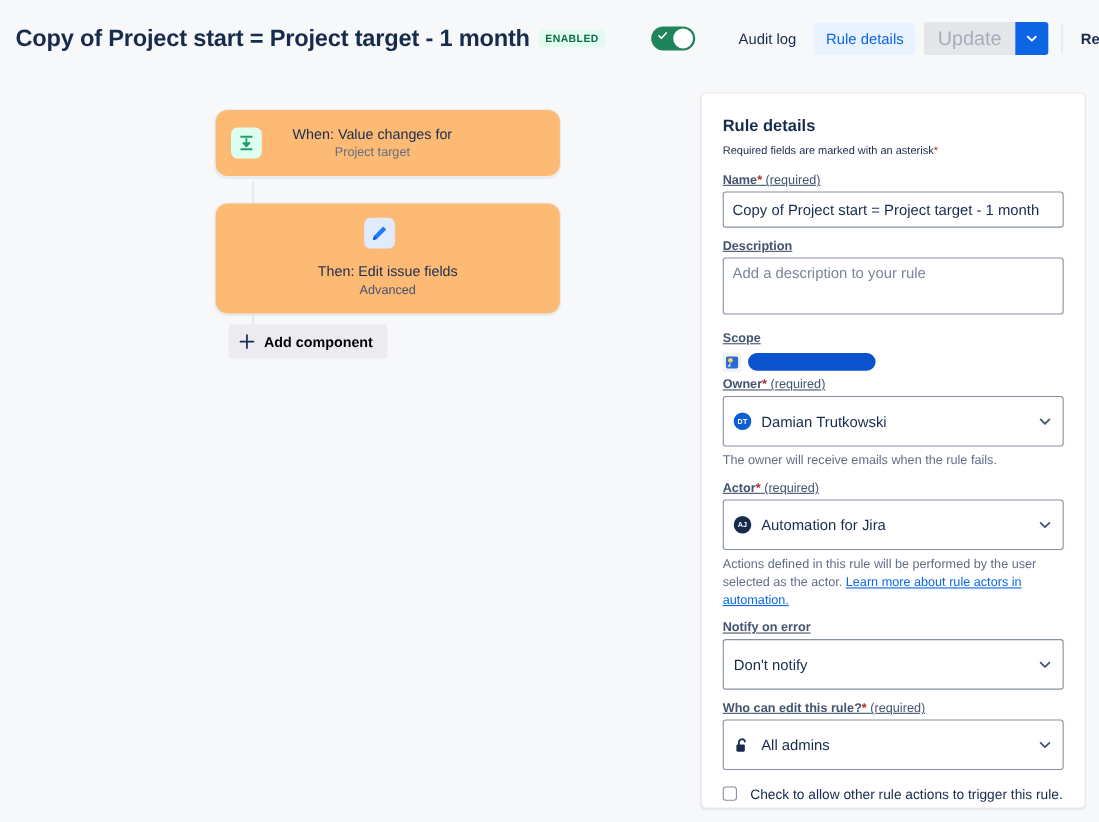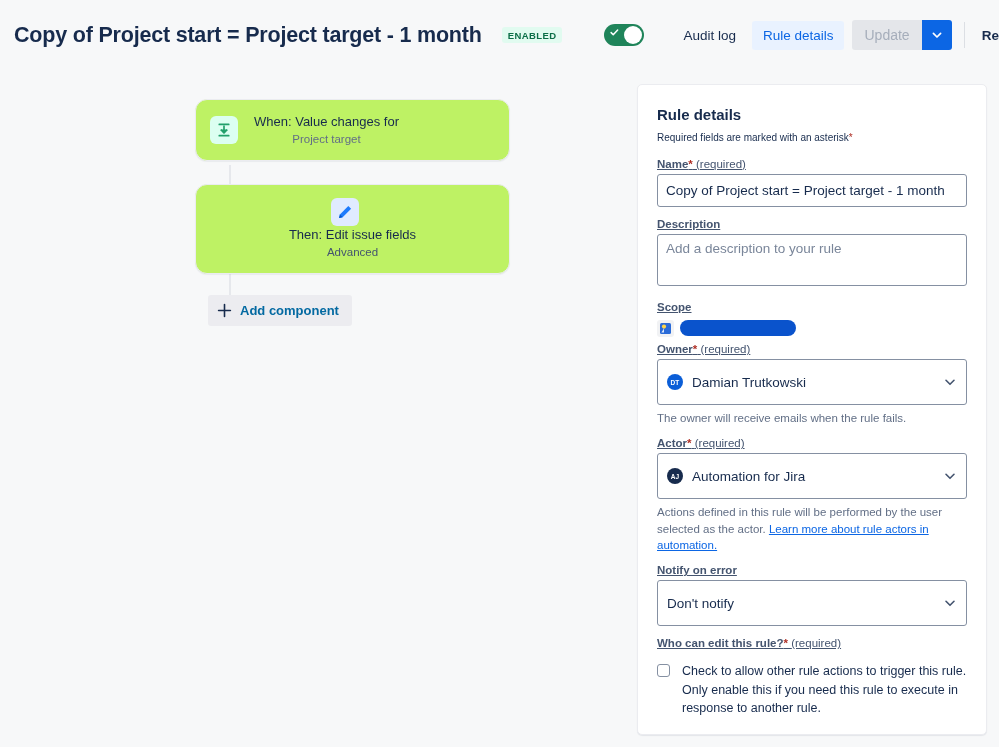--- a/index.html
+++ b/index.html
@@ -23,21 +23,21 @@
     padding: 0 14px;
   }
   .rule-title {
     font-size: 21.5px;
     font-weight: bold;
     color: #172b4d;
     letter-spacing: -0.2px;
     white-space: nowrap;
   }
   .enabled-badge {
-    margin-left: 20px;
+    margin-left: 8px;
     background: #e1fbf0;
     color: #0b6e47;
     font-size: 9.5px;
     font-weight: bold;
     letter-spacing: 0.4px;
     padding: 3px 6px 2px 6px;
     border-radius: 3px;
     white-space: nowrap;
   }
 
@@ -92,21 +92,21 @@
     font-family: inherit;
     margin-left: 6px;
     white-space: nowrap;
   }
   .split-wrap {
     display: flex;
     margin-left: 8px;
     height: 30px;
   }
   .btn-update {
-    font-size: 14px;
+    font-size: 18px;
     color: #a6aebb;
     background: #e4e6ea;
     border: none;
     padding: 0 12px;
     border-radius: 3px 0 0 3px;
     cursor: default;
     font-family: inherit;
     white-space: nowrap;
   }
   .btn-caret {
@@ -150,27 +150,28 @@
     left: 34px;
     width: 2px;
     background: #e6e8ec;
   }
   .conn1 { top: 66px; height: 45px; }
   .conn2 { top: 155px; height: 46px; }
 
   .node {
     position: relative;
     width: 315px;
-    background: #bef264;
+    background: #fdba74;
     border: 1px solid #ebecf0;
     border-radius: 12px;
     display: flex;
     align-items: center;
     padding: 13px 14px;
     box-shadow: 0 1px 1px rgba(9,30,66,0.06);
+    gap: 12px;
   }
   .node + .node { margin-top: 23px; flex-direction: column; }
   .node-icon {
     width: 28px; height: 28px;
     border-radius: 6px;
     flex: 0 0 auto;
     display: flex;
     align-items: center;
     justify-content: center;
     margin-right: 16px;
@@ -184,21 +185,21 @@
 
   .add-component {
     position: absolute;
     left: 13px; top: 196px;
     background: #ececf0;
     border: none;
     border-radius: 3px;
     padding: 8px 13px 8px 9px;
     font-size: 13px;
     font-weight: bold;
-    color: #0369a1;
+    color: #000000;
     font-family: inherit;
     display: flex;
     align-items: center;
     gap: 8px;
     cursor: pointer;
   }
 
   
   .panel {
     position: absolute;
@@ -509,20 +510,30 @@
       <svg class="select-caret" viewBox="0 0 14 14">
         <path d="M3 5.3 L7 9.3 L11 5.3" fill="none" stroke="#44546f" stroke-width="1.6" stroke-linecap="round" stroke-linejoin="round"></path>
       </svg>
     </div>
   </div>
 
   <div>
     <label class="fld-label">
       <span>Who can edit this rule?</span><span class="ast">*</span> <span class="req-note">(required)</span>
     </label>
+    <div class="select-box">
+      <svg class="lock-icon" viewBox="0 0 16 16">
+        <path d="M5 7.2 V5.1 a3 3 0 0 1 5.9 -0.7" fill="none" stroke="#172b4d" stroke-width="1.7" stroke-linecap="round"></path>
+        <rect x="2.6" y="7.2" width="8.2" height="7" rx="1.3" fill="#172b4d"></rect>
+      </svg>
+      <div class="select-val">All admins</div>
+      <svg class="select-caret" viewBox="0 0 14 14">
+        <path d="M3 5.3 L7 9.3 L11 5.3" fill="none" stroke="#44546f" stroke-width="1.6" stroke-linecap="round" stroke-linejoin="round"></path>
+      </svg>
+    </div>
   </div>
 
   <div class="check-row">
     <div class="cbox"></div>
     <div class="check-txt">Check to allow other rule actions to trigger this rule. Only enable this if you need this rule to execute in response to another rule.</div>
   </div>
 
 </div>
 
 </body></html>

